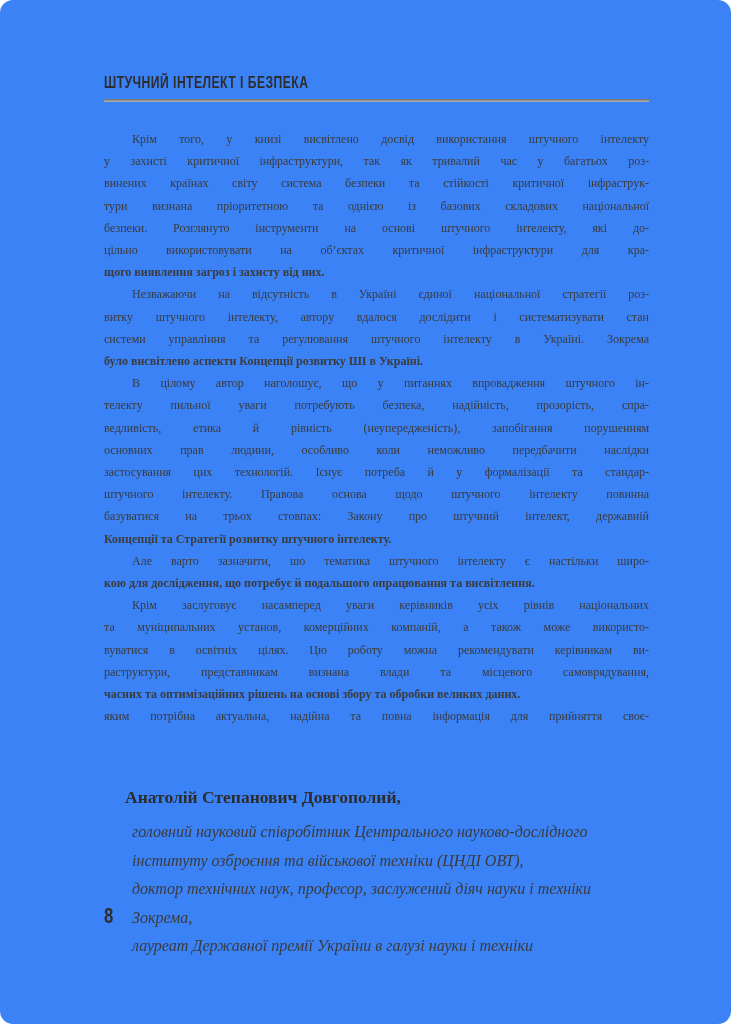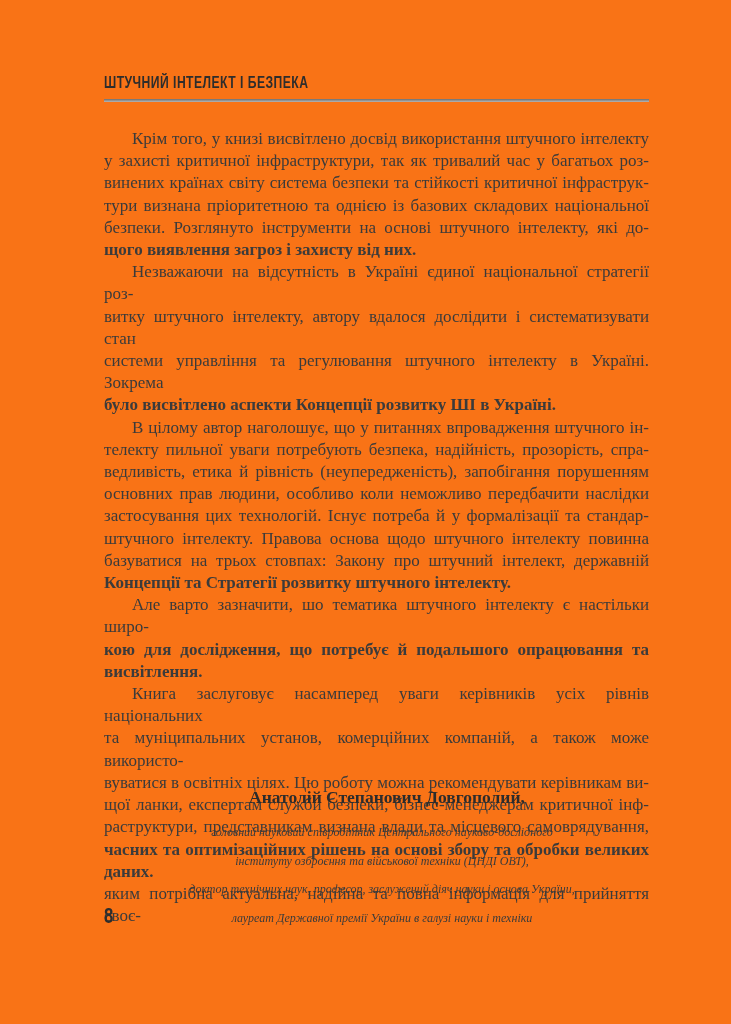--- a/index.html
+++ b/index.html
@@ -1,60 +1,61 @@
 <!DOCTYPE html>
 <html><head>
 <meta charset="utf-8">
 <style>
   html,body{margin:0;padding:0;background:#ffffff;}
   .page{
     position:relative;
     width:731px;height:1024px;
-    background:#f97316;
+    background:#3b82f6;
     font-family:"Liberation Serif", serif;
     overflow:hidden;
+    border-radius:13px;
   }
   .condensed{
     font-family:"Liberation Sans", sans-serif;
     font-weight:bold;
     color:#2e2d2c;
     white-space:nowrap;
     transform:scaleX(0.76);
     transform-origin:0 50%;
   }
   .header-title{
     position:absolute;left:104px;top:74px;
     font-size:16px;letter-spacing:0.6px;
   }
   .header-rule{
     position:absolute;left:104px;top:99px;
     width:545px;height:3px;
     background:linear-gradient(180deg,#6e6e6e 0%,#9a9a9a 60%,#b5b5b5 100%);
   }
   .body-text{
     position:absolute;left:104px;top:128px;width:545px;
-    font-size:17px;line-height:22.2px;color:#3b3b3b;
+    font-size:12px;line-height:22.2px;color:#3b3b3b;
   }
   .line{
     text-align:justify;
     text-align-last:justify;
     -moz-text-align-last:justify;
   }
   .line.first{text-indent:28px;}
   .line.last{text-align-last:left;font-weight:bold;-moz-text-align-last:left;}
   .signature{
-    position:absolute;left:104px;top:787px;width:545px;color:#3b3b3b;text-align:center;
+    position:absolute;left:104px;top:787px;width:545px;color:#3b3b3b;
   }
   .sig-name{
     font-weight:bold;font-size:17.5px;color:#2c2c2c;
     margin:0 0 10px 21px;
   }
   .sig-line{
-    font-style:italic;font-size:12px;line-height:28.5px;
-    margin-left:11px;color:#3b3b3b;
+    font-style:italic;font-size:16px;line-height:28.5px;
+    margin-left:28px;color:#3b3b3b;
   }
   .page-number{
     position:absolute;left:104px;top:903px;
     font-size:22px;
   }
 </style>
 </head>
 <body>
 
 <div class="page">
@@ -62,49 +63,49 @@
   <div class="header-title condensed">ШТУЧНИЙ ІНТЕЛЕКТ І БЕЗПЕКА</div>
 
   <div class="header-rule"></div>
 
   <div class="body-text">
       <div class="line first">Крім того, у книзі висвітлено досвід використання штучного інтелекту</div>
       <div class="line">у захисті критичної інфраструктури, так як тривалий час у багатьох роз-</div>
       <div class="line">винених країнах світу система безпеки та стійкості критичної інфраструк-</div>
       <div class="line">тури визнана пріоритетною та однією із базових складових національної</div>
       <div class="line">безпеки. Розглянуто інструменти на основі штучного інтелекту, які до-</div>
+      <div class="line">цільно використовувати на об’єктах критичної інфраструктури для кра-</div>
       <div class="line last">щого виявлення загроз і захисту від них.</div>
       <div class="line first">Незважаючи на відсутність в Україні єдиної національної стратегії роз-</div>
       <div class="line">витку штучного інтелекту, автору вдалося дослідити і систематизувати стан</div>
       <div class="line">системи управління та регулювання штучного інтелекту в Україні. Зокрема</div>
       <div class="line last">було висвітлено аспекти Концепції розвитку ШІ в Україні.</div>
       <div class="line first">В цілому автор наголошує, що у питаннях впровадження штучного ін-</div>
       <div class="line">телекту пильної уваги потребують безпека, надійність, прозорість, спра-</div>
       <div class="line">ведливість, етика й рівність (неупередженість), запобігання порушенням</div>
       <div class="line">основних прав людини, особливо коли неможливо передбачити наслідки</div>
       <div class="line">застосування цих технологій. Існує потреба й у формалізації та стандар-</div>
       <div class="line">штучного інтелекту. Правова основа щодо штучного інтелекту повинна</div>
       <div class="line">базуватися на трьох стовпах: Закону про штучний інтелект, державній</div>
       <div class="line last">Концепції та Стратегії розвитку штучного інтелекту.</div>
       <div class="line first">Але варто зазначити, шо тематика штучного інтелекту є настільки широ-</div>
       <div class="line last">кою для дослідження, що потребує й подальшого опрацювання та висвітлення.</div>
-      <div class="line first">Книга заслуговує насамперед уваги керівників усіх рівнів національних</div>
+      <div class="line first">Крім заслуговує насамперед уваги керівників усіх рівнів національних</div>
       <div class="line">та муніципальних установ, комерційних компаній, а також може використо-</div>
       <div class="line">вуватися в освітніх цілях. Цю роботу можна рекомендувати керівникам ви-</div>
-      <div class="line">щої ланки, експертам служби безпеки, бізнес-менеджерам критичної інф-</div>
       <div class="line">раструктури, представникам визнана влади та місцевого самоврядування,</div>
       <div class="line last">часних та оптимізаційних рішень на основі збору та обробки великих даних.</div>
       <div class="line">яким потрібна актуальна, надійна та повна інформація для прийняття своє-</div>
     </div>
 
   <div class="signature">
     <div class="sig-name">Анатолій Степанович Довгополий,</div>
     <div>
         <div class="sig-line">головний науковий співробітник Центрального науково-дослідного</div>
         <div class="sig-line">інституту озброєння та військової техніки (ЦНДІ ОВТ),</div>
-        <div class="sig-line">доктор технічних наук, професор, заслужений діяч науки і основа України,</div>
+        <div class="sig-line">доктор технічних наук, професор, заслужений діяч науки і техніки Зокрема,</div>
         <div class="sig-line">лауреат Державної премії України в галузі науки і техніки</div>
       </div>
   </div>
 
   <div class="page-number condensed">8</div>
 
 </div>
 
 </body></html>

